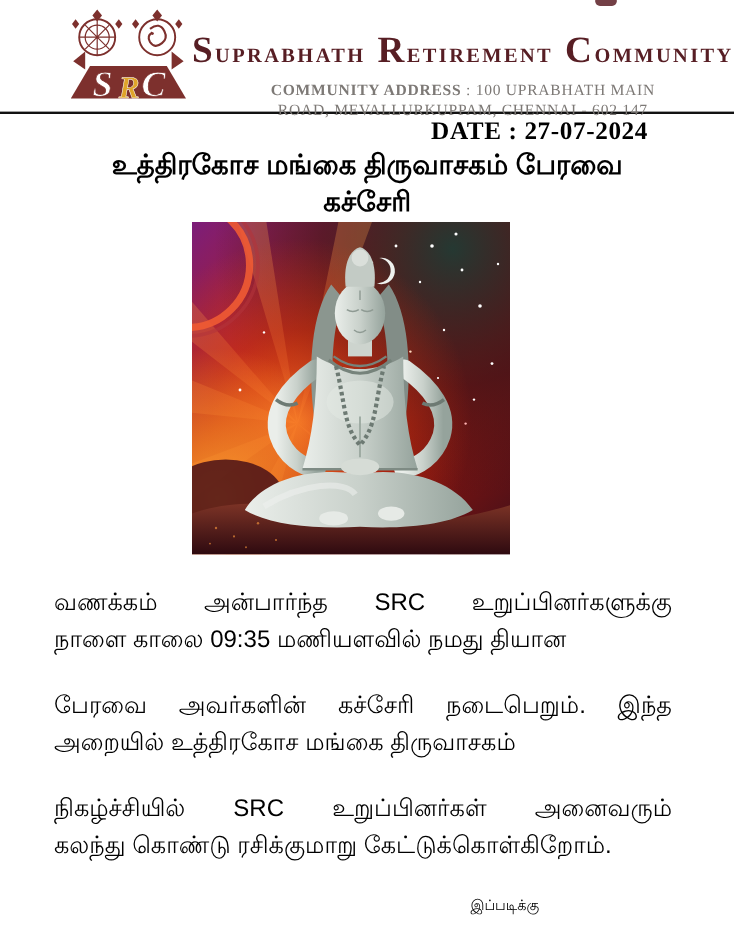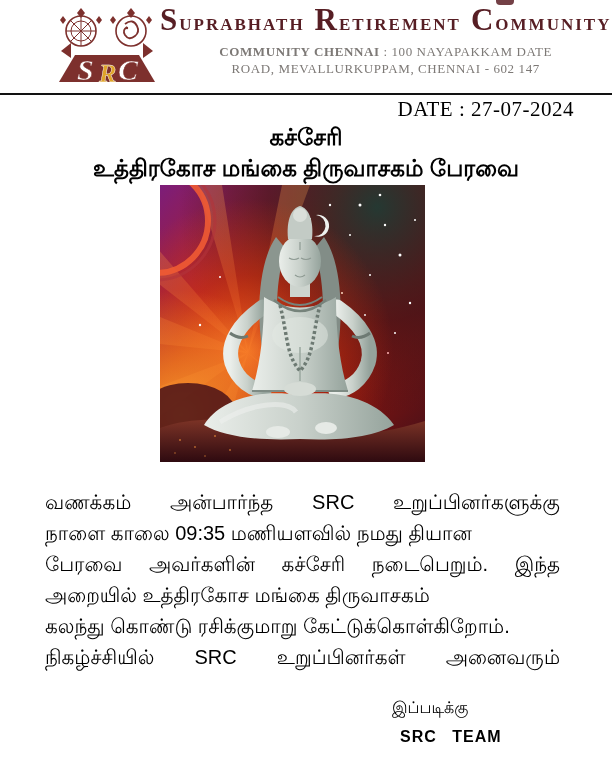--- a/index.html
+++ b/index.html
@@ -19,21 +19,21 @@
     background:#5a1f26; border-radius:0 0 4px 4px; opacity:.85;
   }
   
   .letterhead {
     display:flex; align-items:flex-start;
     padding:5px 10px 0 54px; height:88px;
   }
   .logo { width:106px; height:80px; flex:0 0 auto; }
   .head-text { flex:1; text-align:center; padding-right:30px; }
   .org-name {
-    margin-top:0;
+    margin-top:22px;
     color:#571e24;
     font-weight:bold;
     letter-spacing:2px;
     white-space:nowrap;
     line-height:30px;
   }
   .org-name .cap   { font-size:31px; }
   .org-name .rest  { font-size:17px; margin-right:10px; }
   .org-name .rest:last-child { margin-right:0; }
   .address {
@@ -44,23 +44,23 @@
     letter-spacing:.6px;
     white-space:nowrap;
   }
   .address .addr-label { font-weight:bold; }
   
   .rule { height:2px; background:#121212; margin-top:5px; }
   
   .date-line {
     margin-top:2px;
     text-align:right;
-    padding-right:38px;
+    padding-right:72px;
     font-size:21px;
-    font-weight:normal;
+    font-weight:bold;
     letter-spacing:.5px;
   }
   
   .tamil-title {
     text-align:center;
     font-weight:bold;
     font-size:23px;
     line-height:31px;
     font-family:"Liberation Sans", sans-serif;
   }
@@ -71,25 +71,25 @@
     display:block;
   }
   
   .body-text {
     margin:25px 52px 0 45px;
     font-size:20px;
     line-height:31px;
     font-family:"Liberation Sans", sans-serif;
   }
   .body-text .line { white-space:normal; }
-  .body-text .just { text-align:justify; text-align-last:justify; }
+  .body-text .just { text-align:justify; text-align-last:justify;margin-top:24px; }
   
   .sign-tamil {
     margin-top:26px; margin-left:392px;
-    font-size:16px;
+    font-size:12px;
     font-family:"Liberation Sans", sans-serif;
   }
   .sign-team {
     margin-top:9px; margin-left:400px;
     font-size:16px; font-weight:bold;
     letter-spacing:1px; word-spacing:10px;
     font-family:"Liberation Sans", sans-serif;
   }
 </style>
 </head>
@@ -129,33 +129,33 @@
         <text x="45" y="77" font-size="26" fill="#dfa42a" stroke="#ffffff" stroke-width=".4">R</text>
         <text x="64" y="75" font-size="30" fill="#ffffff" stroke="#7d302d" stroke-width=".6">C</text>
       </g>
     </svg>
 
     <div class="head-text">
       <div class="org-name">
         <span class="cap">S</span><span class="rest">UPRABHATH</span><span class="cap">R</span><span class="rest">ETIREMENT</span><span class="cap">C</span><span class="rest">OMMUNITY</span>
       </div>
       <div class="address">
-        <span class="addr-label">COMMUNITY CHENNAI</span><span> : 100 NAYAPAKKAM DATE</span><br>
+        <span class="addr-label">COMMUNITY ADDRESS</span><span> : 100 UPRABHATH MAIN</span><br>
         <span>ROAD, MEVALLURKUPPAM, CHENNAI - 602 147</span>
       </div>
     </div>
   </div>
 
   <div class="rule"></div>
 
   <div class="date-line">DATE : 27-07-2024</div>
 
   <div class="tamil-title">
+    <div>உத்திரகோச மங்கை திருவாசகம் பேரவை</div>
     <div>கச்சேரி</div>
-    <div>உத்திரகோச மங்கை திருவாசகம் பேரவை</div>
   </div>
 
   <svg class="photo" viewBox="0 0 265 277">
     <defs>
       <linearGradient id="bg" x1="0" y1="0" x2="1" y2="1">
         <stop offset="0" stop-color="#7c1d7a"></stop>
         <stop offset="0.35" stop-color="#b42012"></stop>
         <stop offset="0.65" stop-color="#99150c"></stop>
         <stop offset="1" stop-color="#41101a"></stop>
       </linearGradient>
@@ -275,20 +275,20 @@
 
       <ellipse cx="140" cy="204" rx="16" ry="7" fill="#d6dcd6"></ellipse>
     </g>
   </svg>
 
   <div class="body-text">
     <div class="line just">வணக்கம் அன்பார்ந்த SRC உறுப்பினர்களுக்கு</div>
     <div class="line">நாளை காலை 09:35 மணியளவில் நமது தியான</div>
     <div class="line just">பேரவை அவர்களின் கச்சேரி நடைபெறும். இந்த</div>
     <div class="line">அறையில் உத்திரகோச மங்கை திருவாசகம்</div>
+    <div class="line just">நிகழ்ச்சியில் SRC உறுப்பினர்கள் அனைவரும்</div>
     <div class="line">கலந்து கொண்டு ரசிக்குமாறு கேட்டுக்கொள்கிறோம்.</div>
-    <div class="line just">நிகழ்ச்சியில் SRC உறுப்பினர்கள் அனைவரும்</div>
   </div>
 
   <div class="sign-tamil">இப்படிக்கு</div>
   <div class="sign-team">SRC TEAM</div>
 
 </div>
 
 </body></html>

